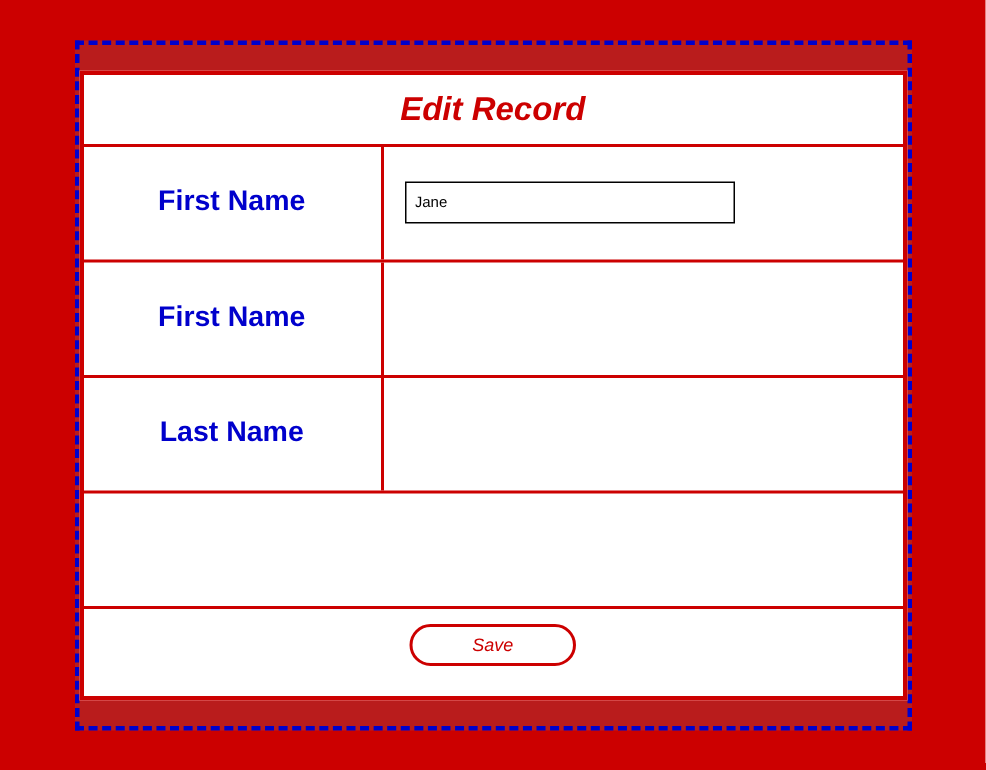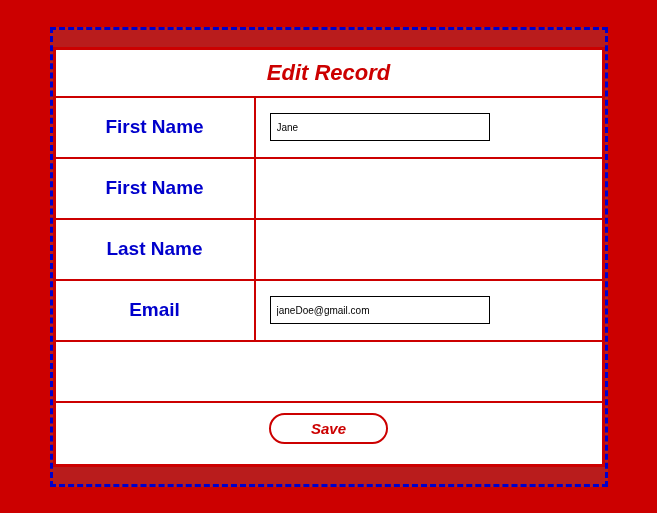--- a/index.html
+++ b/index.html
@@ -106,22 +106,22 @@
       align-items: center;
       justify-content: center;
       padding: 10px 0;
     }
 
     .save-button {
       background-color: #ffffff;
       border: 2px solid #cc0000;
       border-radius: 20px;
       color: #cc0000;
-      font-size: 15px;
-      font-weight: bold;
+      font-size: 12px;
+      font-weight: normal;
       padding: 5px 40px;
       cursor: pointer;
       font-style: italic;
     }
   </style>
 </head>
 <body>
 
 <div class="outer-border">
   <div class="inner-container">
@@ -141,27 +141,19 @@
           <div class="label-cell">
             <span class="label-text">First Name</span>
           </div>
         </div>
         <div class="form-row">
           <div class="label-cell">
             <span class="label-text">Last Name</span>
           </div>
         </div>
         <div class="form-row">
-          <div class="label-cell">
-            <span class="label-text">Email</span>
-          </div>
-          <div class="input-cell">
-            <input type="text" placeholder="" value="janeDoe@gmail.com" style="">
-          </div>
-        </div>
-        <div class="form-row">
         </div>
         <div class="save-row">
           <button class="save-button">Save</button>
         </div>
       </div>
   </div>
 </div>
 
 </body></html>

